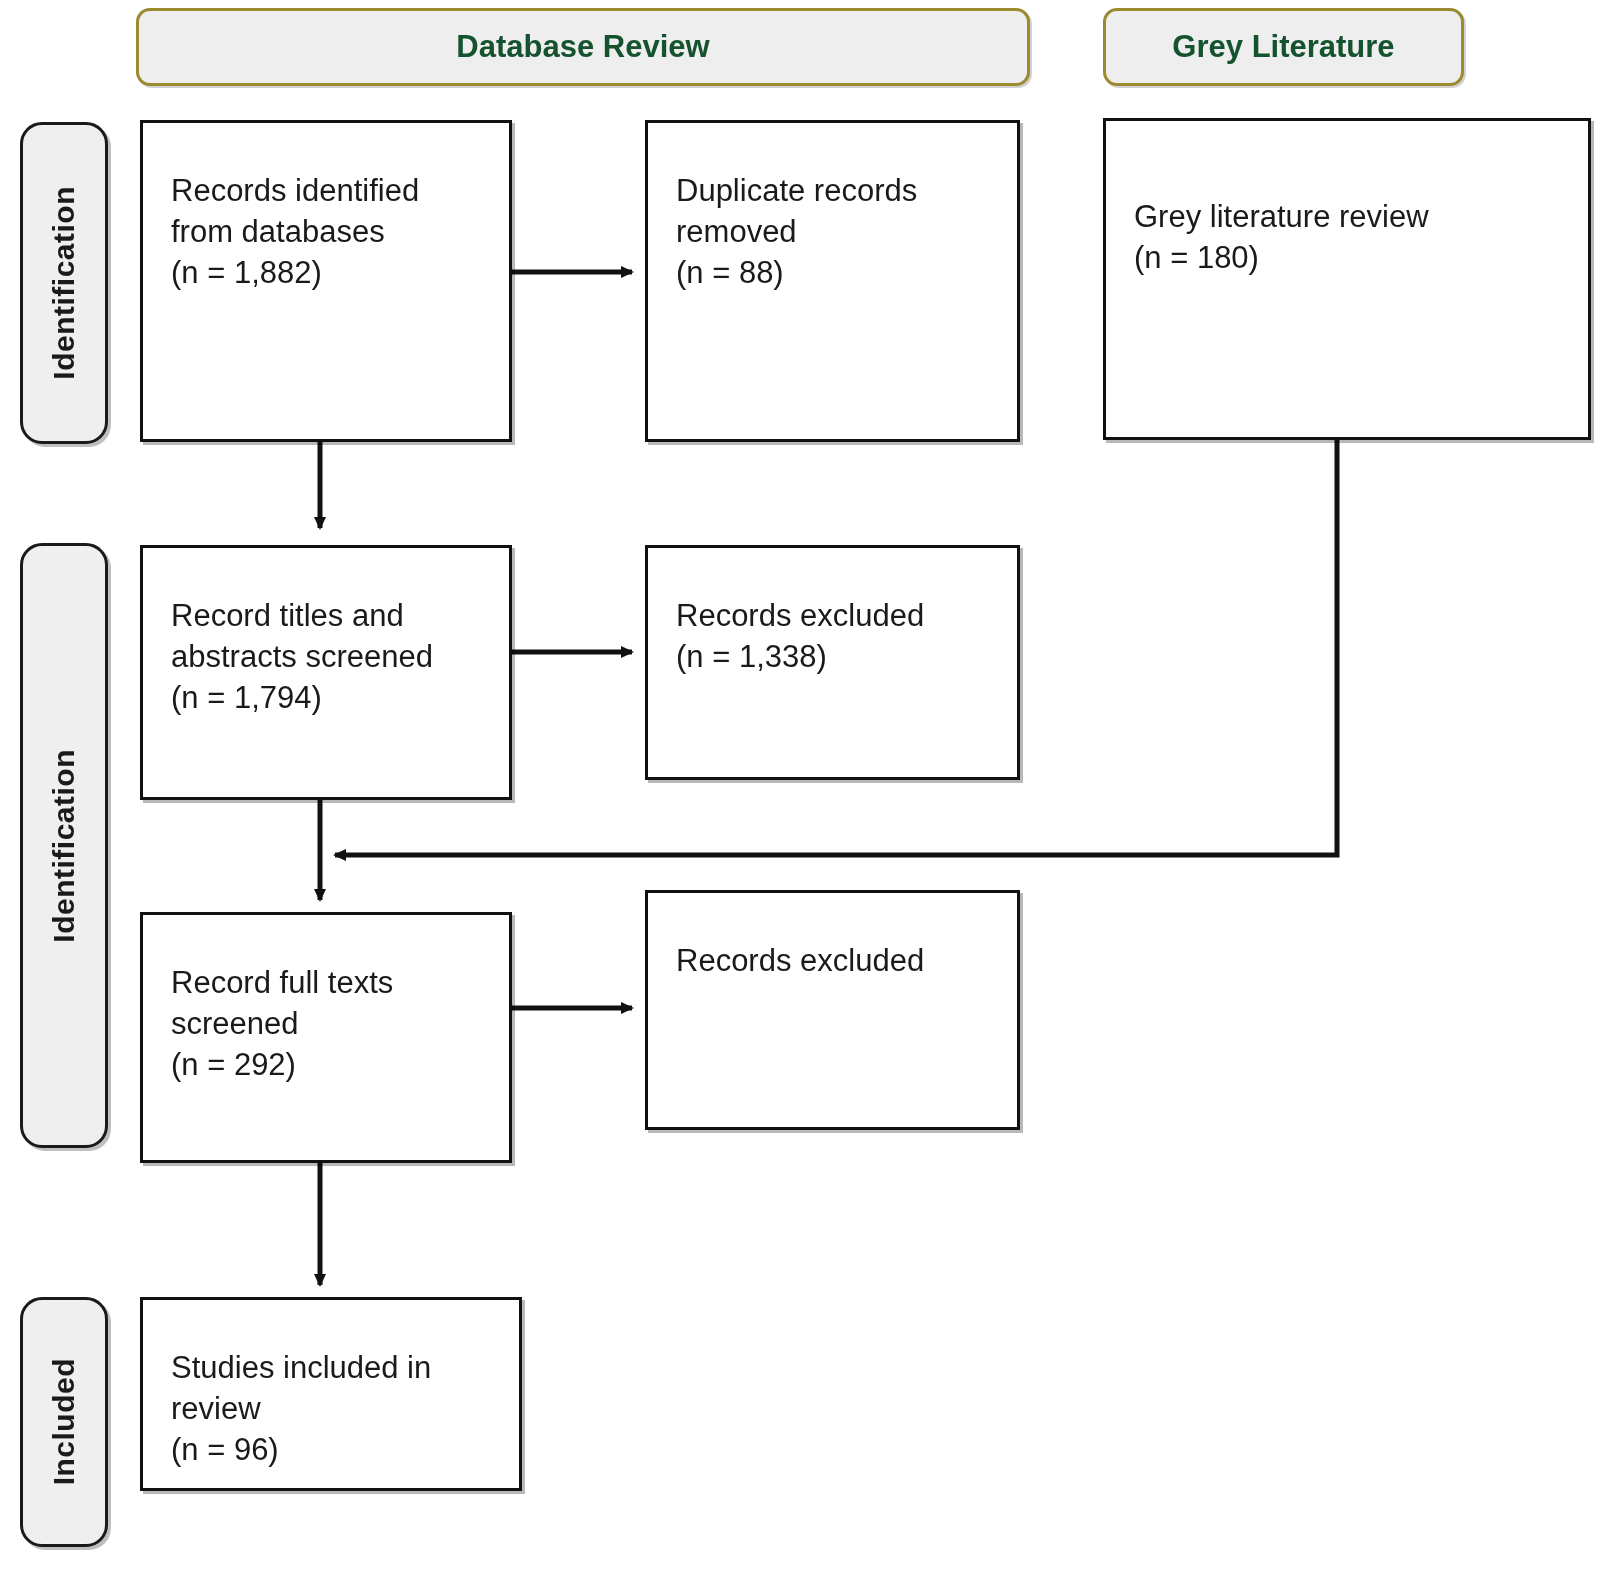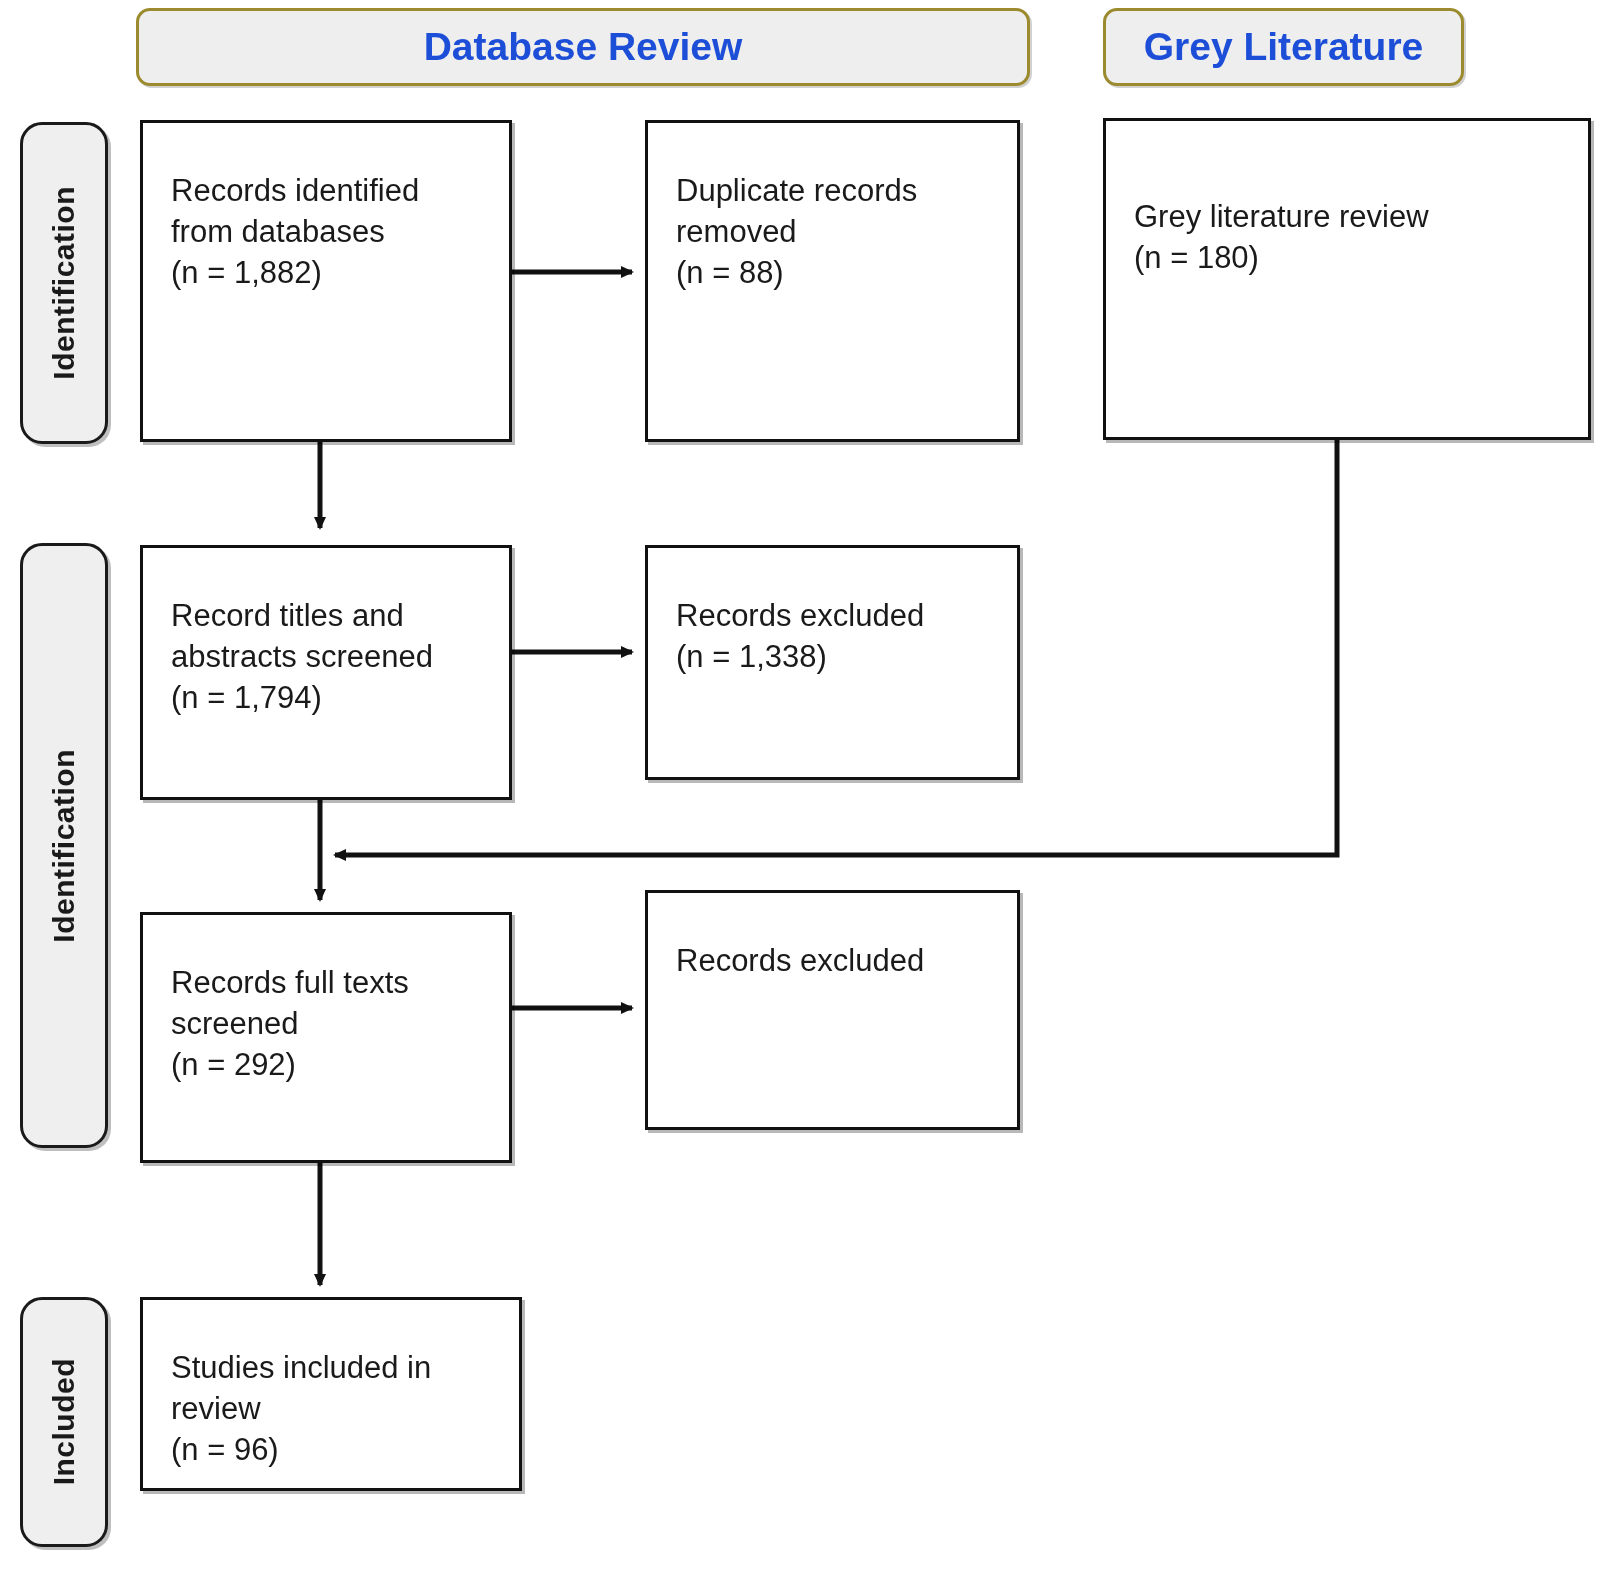--- a/index.html
+++ b/index.html
@@ -47,23 +47,23 @@
     background: #eeeeee;
     border: 3px solid #9b8b2e;
     border-radius: 14px;
     box-sizing: border-box;
     display: flex;
     align-items: center;
     justify-content: center;
     box-shadow: 2px 2px 0 rgba(0,0,0,0.18);
   }
   .group-header-label {
-    font-size: 39px;
+    font-size: 31px;
     font-weight: bold;
-    color: #1d4ed8;
+    color: #14532d;
     white-space: nowrap;
   }
   .node-box {
     position: absolute;
     background: #ffffff;
     border: 3px solid #111111;
     box-sizing: border-box;
     box-shadow: 3px 3px 0 rgba(0,0,0,0.28);
     padding: 48px 0 0 28px;
   }
@@ -157,21 +157,21 @@
     <div class="node-line">abstracts screened</div>
     <div class="node-line">(n = 1,794)</div>
   </div>
 
   <div class="node-box" style="left:645px; top:545px; width:375px; height:235px;">
     <div class="node-line">Records excluded</div>
     <div class="node-line">(n = 1,338)</div>
   </div>
 
   <div class="node-box" style="left:140px; top:912px; width:372px; height:251px;">
-    <div class="node-line">Records full texts</div>
+    <div class="node-line">Record full texts</div>
     <div class="node-line">screened</div>
     <div class="node-line">(n = 292)</div>
   </div>
 
   <div class="node-box" style="left:645px; top:890px; width:375px; height:240px;">
     <div class="node-line">Records excluded</div>
   </div>
 
   <div class="node-box" style="left:140px; top:1297px; width:382px; height:194px;">
     <div class="node-line">Studies included in</div>

